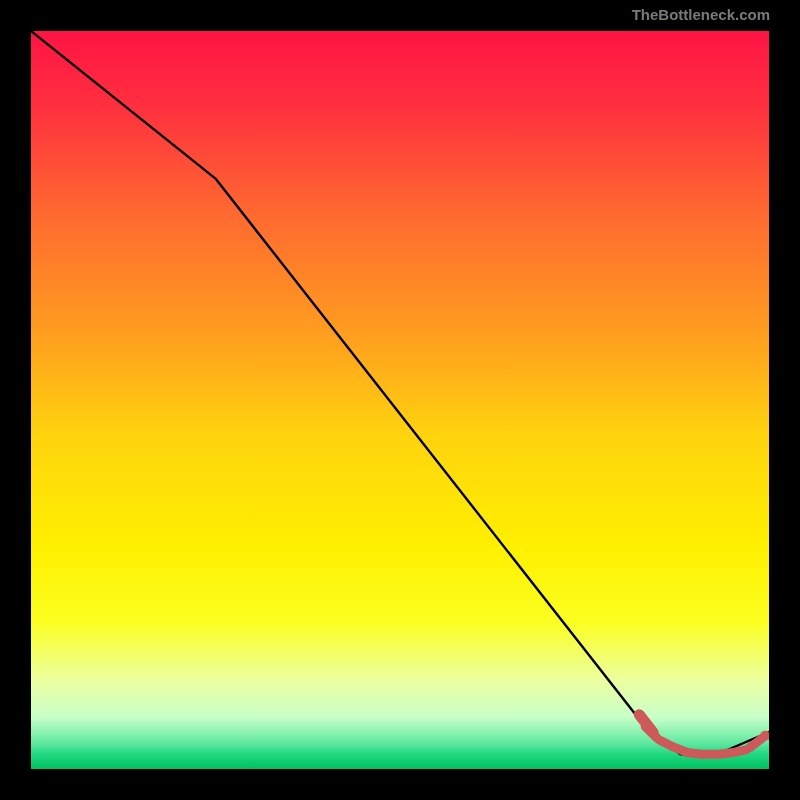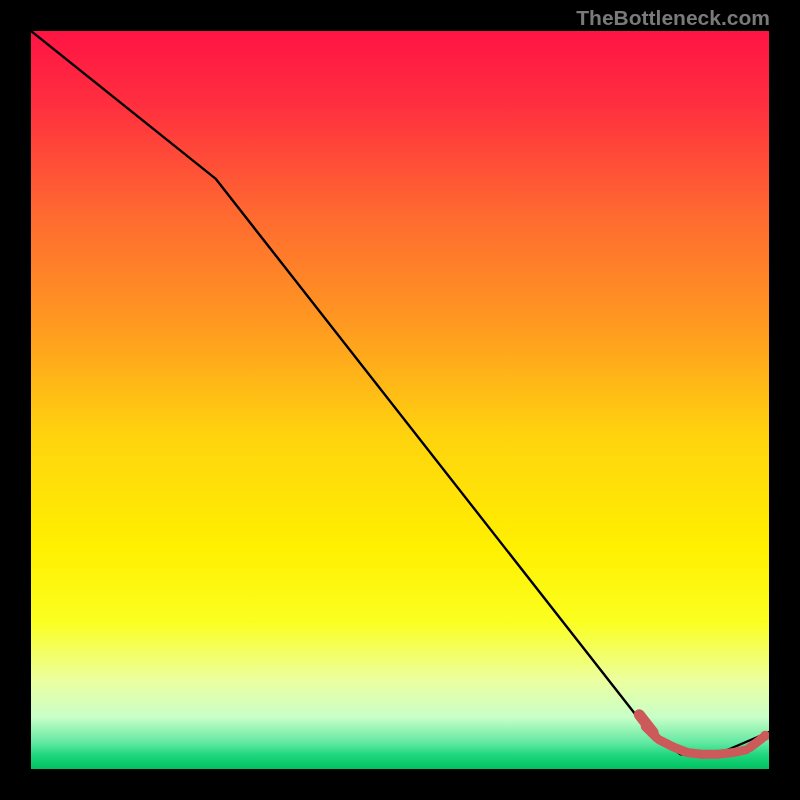--- a/index.html
+++ b/index.html
@@ -35,21 +35,21 @@
     left: 0;
     top: 0;
     width: 100%;
     height: 100%;
   }
   .attribution {
     position: absolute;
     top: 6px;
     right: 30px;
     font-family: Arial, Helvetica, sans-serif;
-    font-size: 21px;
+    font-size: 15px;
     font-weight: bold;
     color: #7a7a7a;
     letter-spacing: 0px;
   }
 </style>
 </head>
 <body>
 
 <div class="stage">
 

